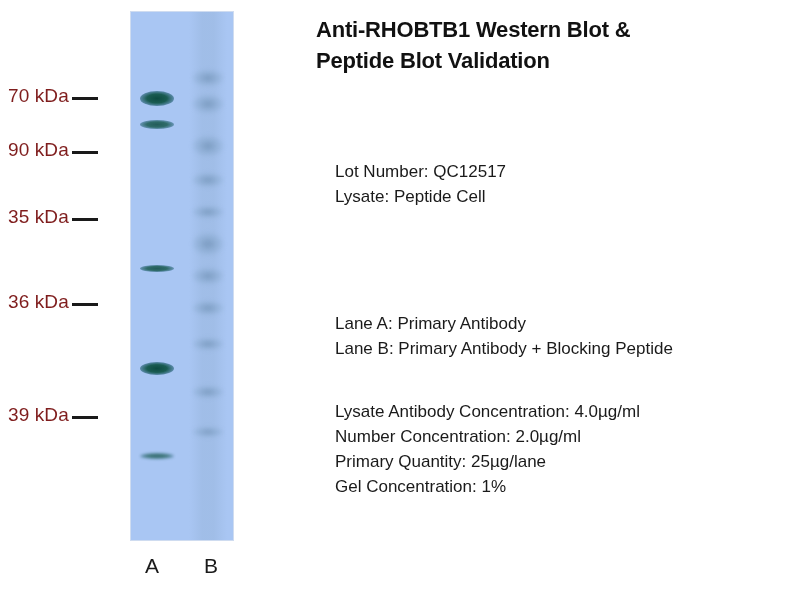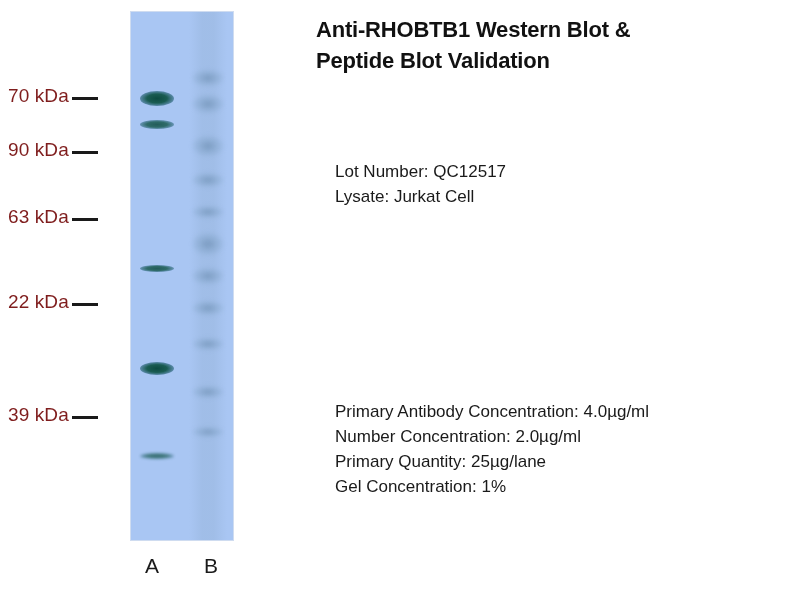--- a/index.html
+++ b/index.html
@@ -121,22 +121,22 @@
   .info-line { display: block; }
 </style>
 </head>
 <body>
 
 <div id="figure">
 
   <div id="mw-ladder">
       <div class="mw-label" style="top: 85px;"><span>70 kDa</span><span class="tick"></span></div>
       <div class="mw-label" style="top: 139px;"><span>90 kDa</span><span class="tick"></span></div>
-      <div class="mw-label" style="top: 206px;"><span>63 kDa</span><span class="tick"></span></div>
-      <div class="mw-label" style="top: 291px;"><span>22 kDa</span><span class="tick"></span></div>
+      <div class="mw-label" style="top: 206px;"><span>35 kDa</span><span class="tick"></span></div>
+      <div class="mw-label" style="top: 291px;"><span>36 kDa</span><span class="tick"></span></div>
       <div class="mw-label" style="top: 404px;"><span>39 kDa</span><span class="tick"></span></div>
     </div>
 
   <div id="blot-panel">
     <div class="lane" id="lane-a">
         <div class="band band-a" style="left: 9px; width: 34px; height: 15px; top: 78.5px; opacity: 1; filter: blur(0.5px);"></div>
         <div class="band band-a" style="left: 9px; width: 34px; height: 9px; top: 107.5px; opacity: 0.85; filter: blur(0.7px);"></div>
         <div class="band band-a" style="left: 9px; width: 34px; height: 7px; top: 252.5px; opacity: 0.85; filter: blur(0.7px);"></div>
         <div class="band band-a" style="left: 9px; width: 34px; height: 13px; top: 349.5px; opacity: 1; filter: blur(0.5px);"></div>
         <div class="band band-a" style="left: 9px; width: 34px; height: 6px; top: 441px; opacity: 0.75; filter: blur(1.6px);"></div>
@@ -161,26 +161,28 @@
       <div class="lane-letter" style="left: 196px; top: 554px;">B</div>
     </div>
 
   <div id="title">
     <span>Anti-RHOBTB1 Western Blot &amp;</span><br>
     <span>Peptide Blot Validation</span>
   </div>
 
   <div class="info-block" id="meta-block">
     <span class="info-line">Lot Number: QC12517</span>
-    <span class="info-line">Lysate: Jurkat Cell</span>
+    <span class="info-line">Lysate: Peptide Cell</span>
   </div>
 
   <div class="info-block" id="lane-block">
+    <span class="info-line">Lane A: Primary Antibody</span>
+    <span class="info-line">Lane B: Primary Antibody + Blocking Peptide</span>
   </div>
 
   <div class="info-block" id="conc-block">
-    <span class="info-line">Primary Antibody Concentration: 4.0µg/ml</span>
+    <span class="info-line">Lysate Antibody Concentration: 4.0µg/ml</span>
     <span class="info-line">Number Concentration: 2.0µg/ml</span>
     <span class="info-line">Primary Quantity: 25µg/lane</span>
     <span class="info-line">Gel Concentration: 1%</span>
   </div>
 
 </div>
 
 </body></html>

